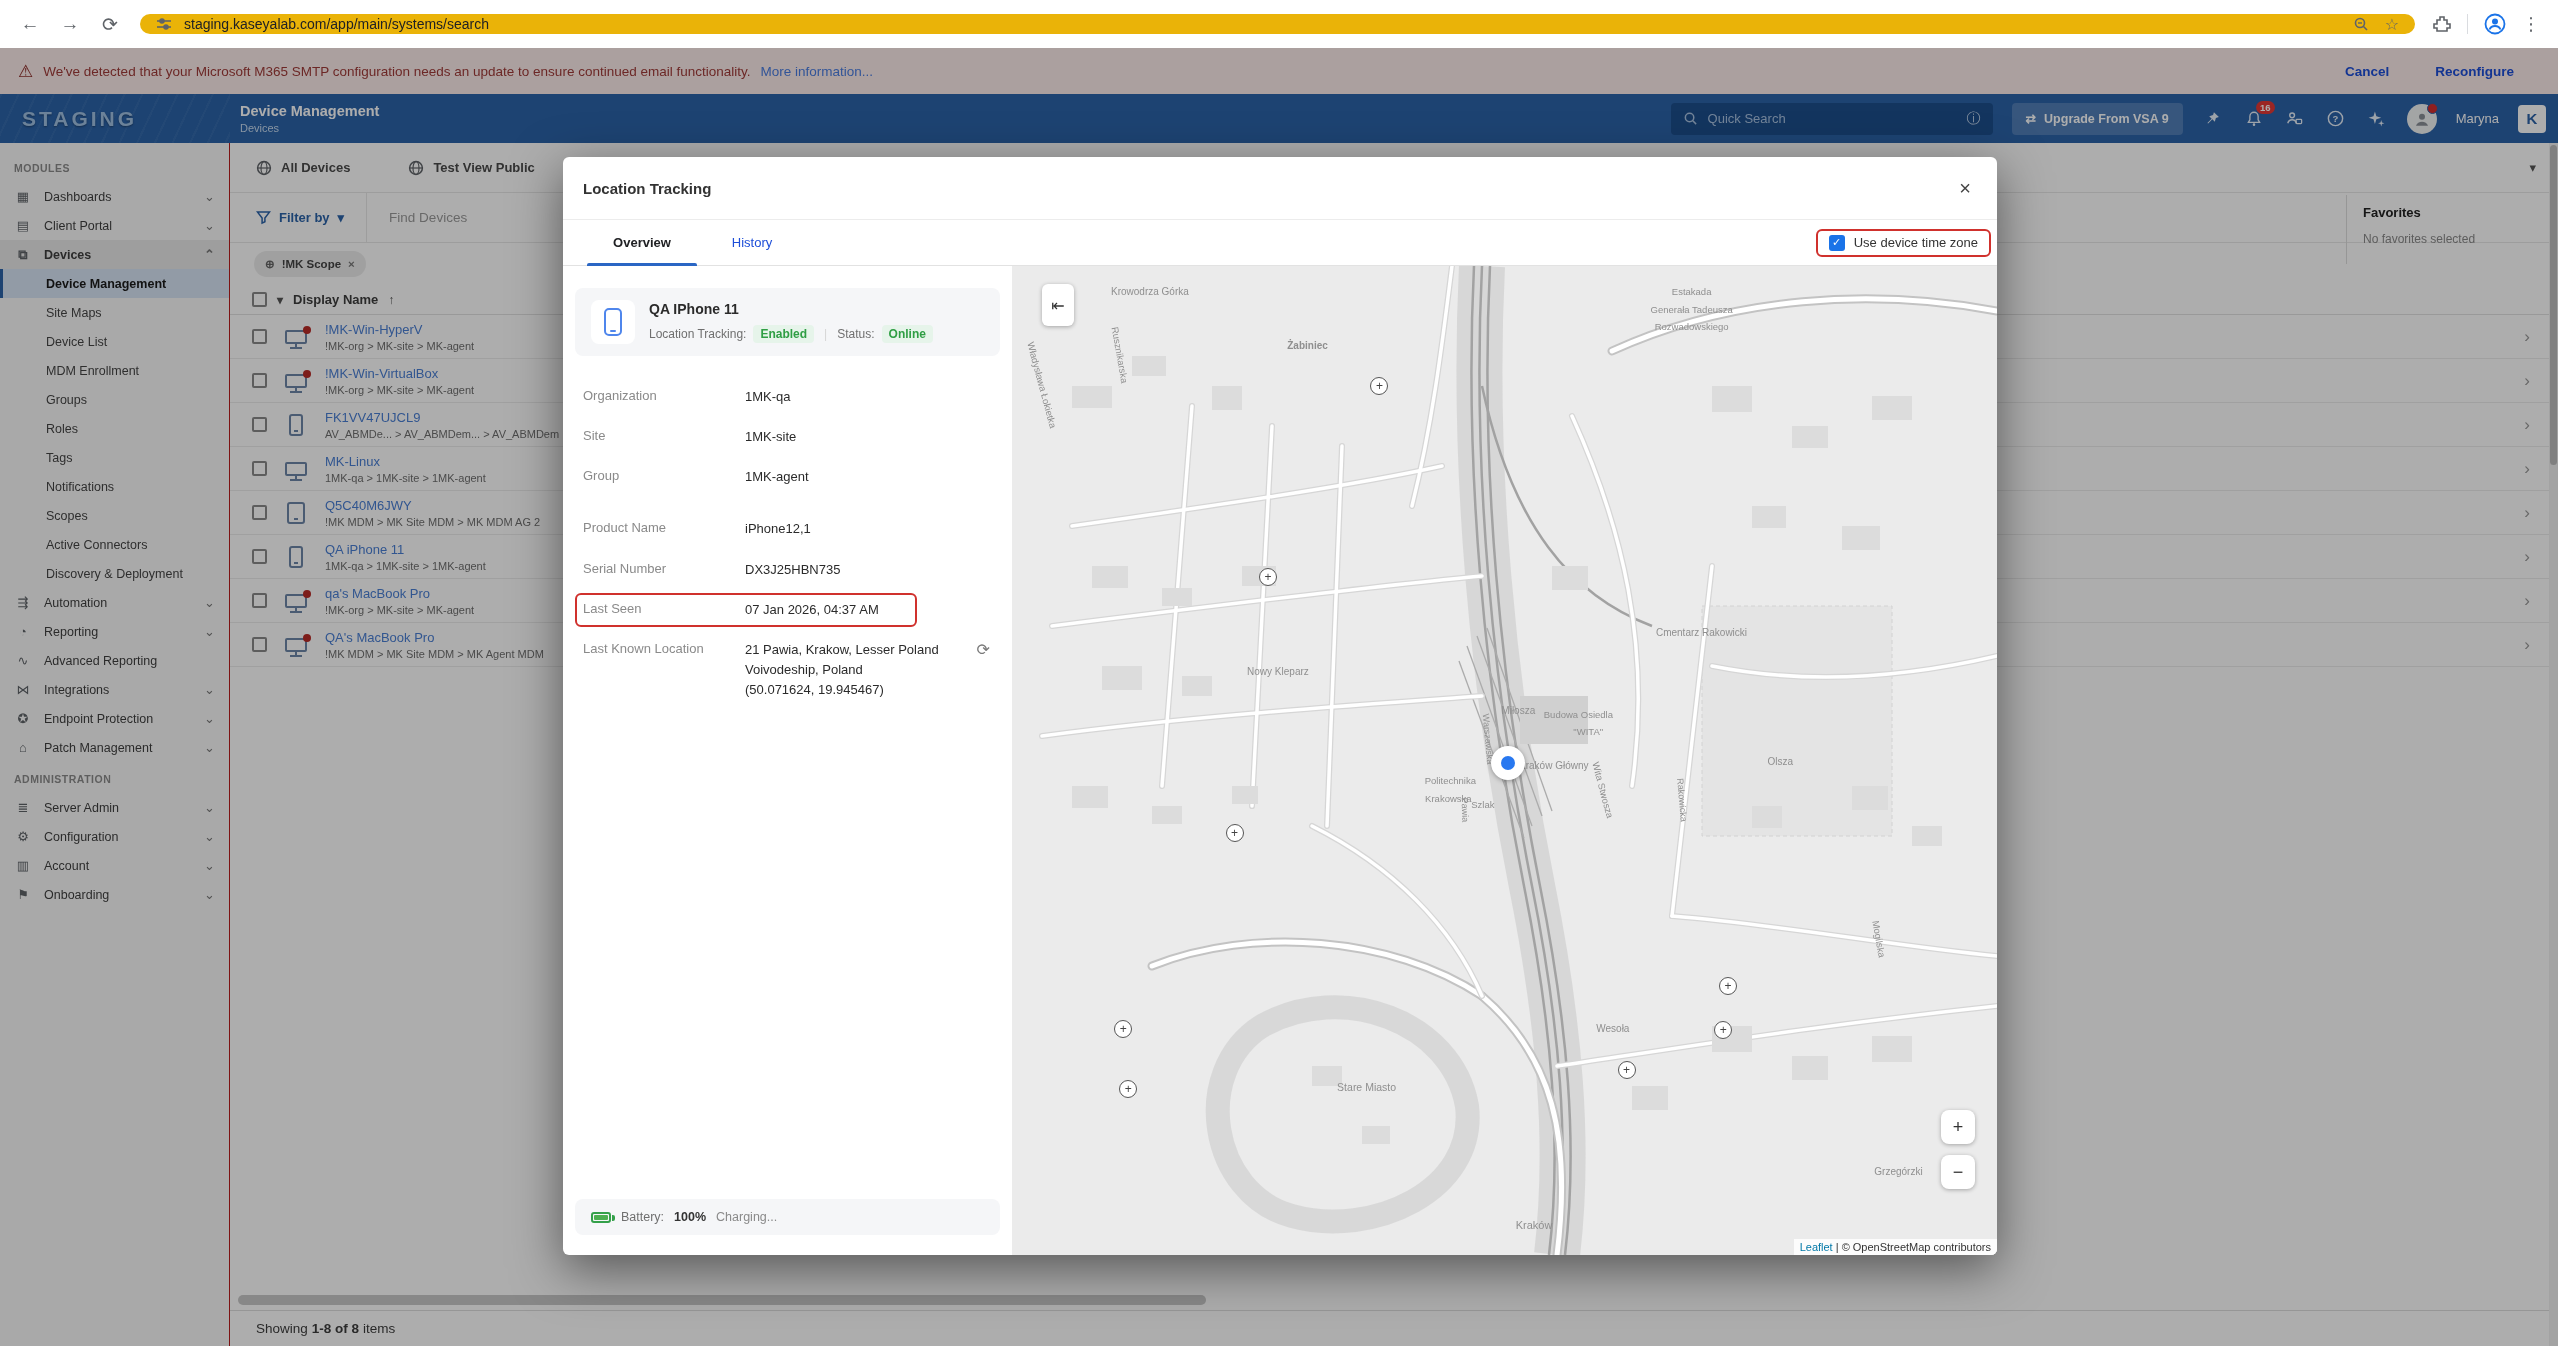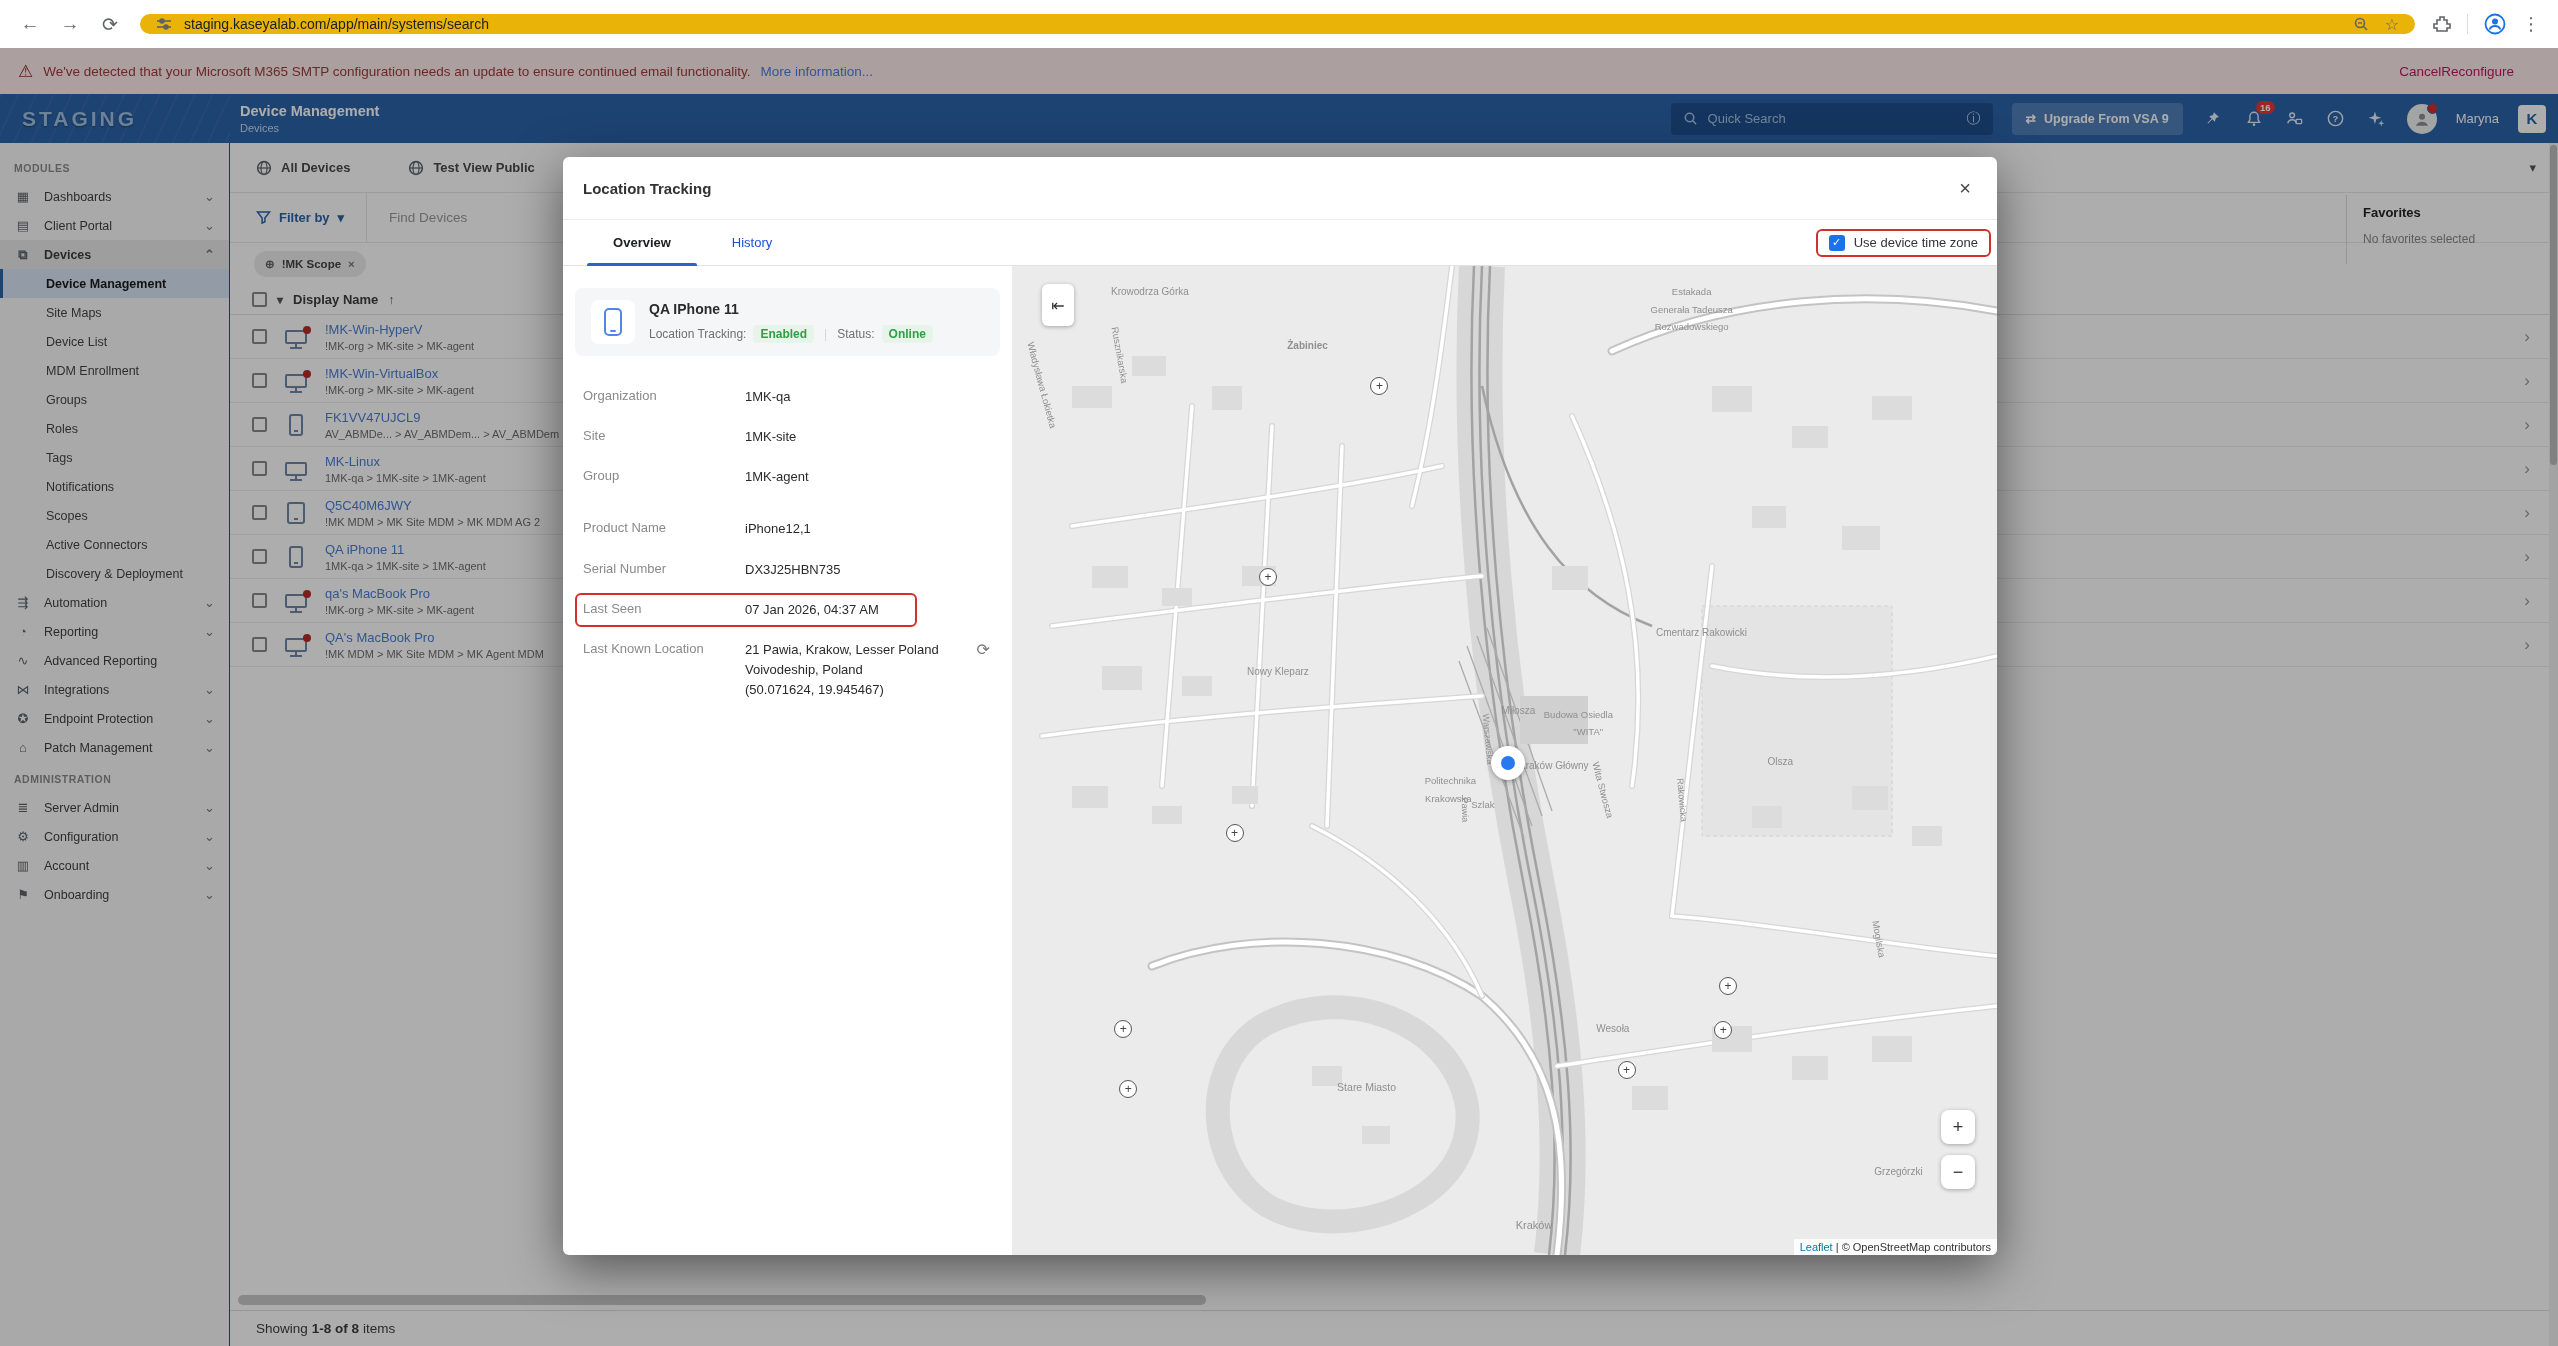--- a/index.html
+++ b/index.html
@@ -15,21 +15,21 @@
   .chrome-right{display:flex;align-items:center;gap:16px;padding:0 6px;color:#5f6368}
   .chrome-sep{width:1px;height:20px;background:#dadce0}
   .vdots{font-size:18px;color:#5f6368;letter-spacing:0}
 
   
   .page{position:absolute;top:48px;left:0;right:0;bottom:0}
 
   .banner{height:46px;background:#fdecea;display:flex;align-items:center;padding:0 18px;gap:10px;font-size:13.5px;color:#9f3a38}
   .warn-glyph{color:#8e2f2c;font-size:17px}
   .banner-link{color:#4a7de0;cursor:pointer}
-  .banner-actions{margin-left:auto;display:flex;padding-right:26px;font-weight:400;color:#be185d}
+  .banner-actions{margin-left:auto;display:flex;gap:46px;padding-right:26px;font-weight:700;color:#1d4ed8}
   .banner-actions span{cursor:pointer}
 
   .appheader{height:49px;background:#2b63a9;display:flex;align-items:center;color:#fff}
   .logo{width:230px;height:100%;display:flex;align-items:center;padding-left:22px;font-size:21px;font-weight:800;letter-spacing:3px;color:#9fc0e2;text-shadow:0 1px 2px rgba(0,0,0,.35);background:repeating-linear-gradient(115deg,rgba(255,255,255,.045) 0 2px,transparent 2px 16px)}
   .htitle{margin-left:10px}
   .htitle .t1{font-size:14.5px;font-weight:700;color:#fff}
   .htitle .t2{font-size:11px;color:#c9dcf0;margin-top:3px}
   .hright{margin-left:auto;display:flex;align-items:center;gap:19px;padding-right:12px}
   .qsearch{width:322px;height:32px;background:#1d4e8c;border-radius:4px;display:flex;align-items:center;padding:0 12px;gap:10px;color:#a9c3e2;font-size:13px}
   .qsearch .info{margin-left:auto;font-size:14px;color:#c2d6ec}
@@ -718,20 +718,26 @@
                 <div>21 Pawia, Krakow, Lesser Poland</div>
                 <div>Voivodeship, Poland</div>
                 <div>(50.071624, 19.945467)</div>
               </span>
               <span class="refresh">⟳</span>
             </div>
           </div>
 
         <div class="m-spacer"></div>
 
+        <div class="bat-card">
+          <span class="bat-icon"></span>
+          <span class="bat-label">Battery:</span>
+          <span class="bat-val">100%</span>
+          <span class="bat-status">Charging...</span>
+        </div>
       </div>
 
       <div class="m-map">
         <svg viewBox="0 0 985 989" preserveAspectRatio="none">
           <rect x="0" y="0" width="985" height="989" fill="#ebebeb"></rect>
 
           <rect x="690" y="340" width="190" height="230" fill="#e4e4e4" stroke="#d2d2d2" stroke-dasharray="4 3"></rect>
           <path d="M250,760 C330,715 440,755 455,840 C465,925 360,972 280,950 C198,928 178,806 250,760 Z" fill="none" stroke="#d6d6d6" stroke-width="24" opacity="0.9"></path>
 
           <path d="M470,0 C460,200 480,420 520,620 C548,760 558,880 545,989" fill="none" stroke="#d2d2d2" stroke-width="46" opacity="0.8"></path>

